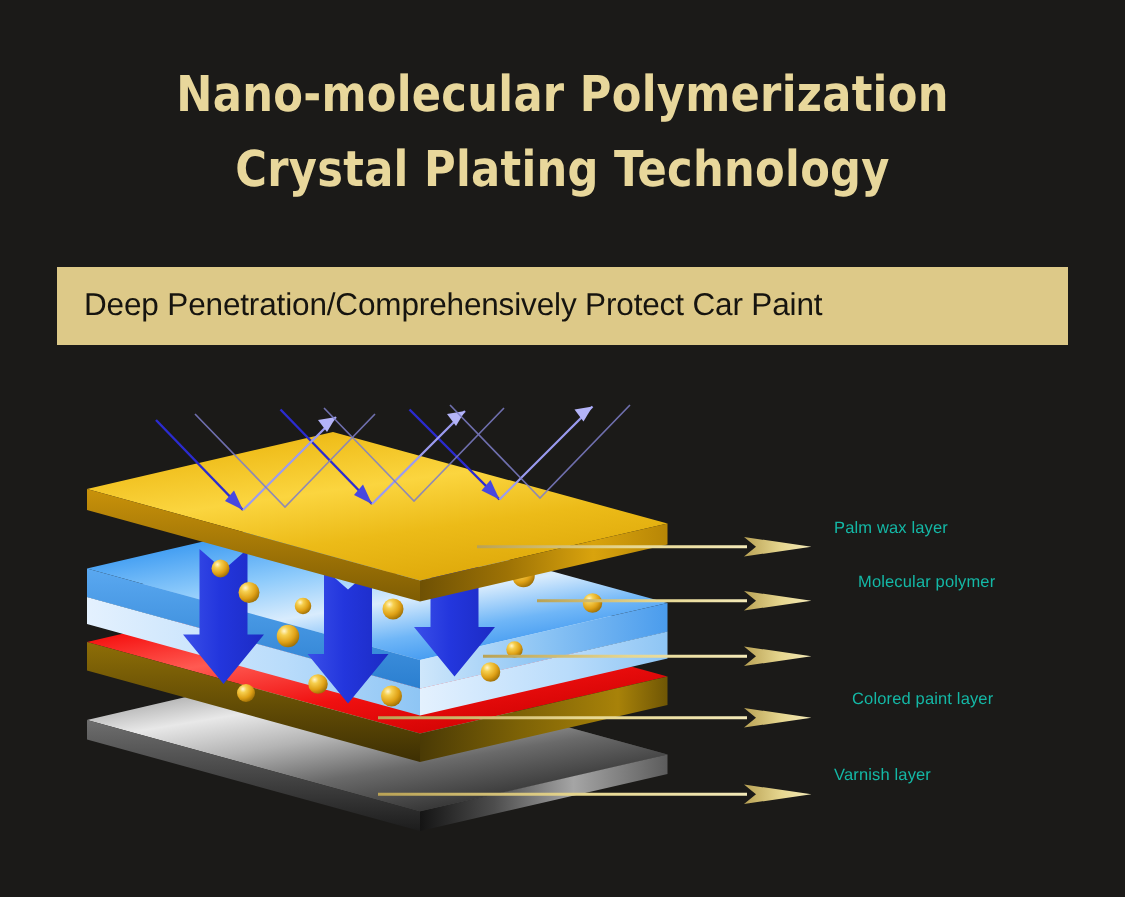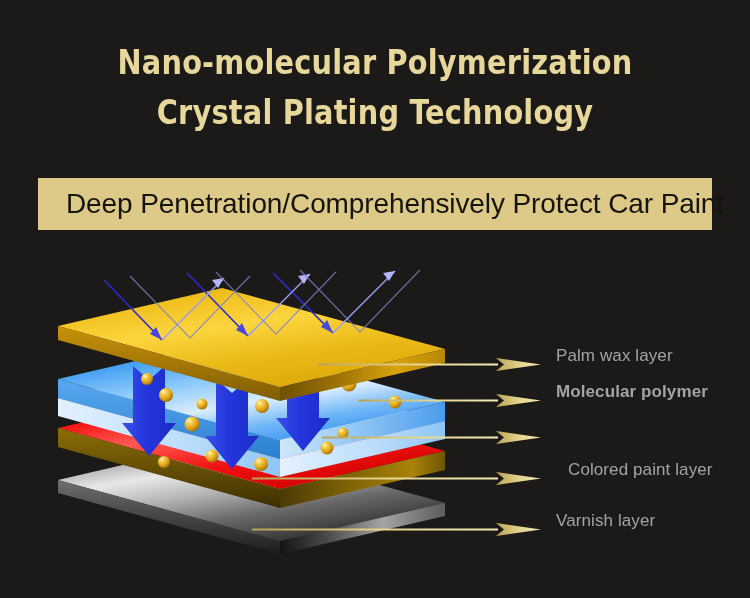--- a/index.html
+++ b/index.html
@@ -29,32 +29,32 @@
     white-space:nowrap;
   }
 
   .subtitle-box{
     position:absolute;left:38px;top:178px;
     width:674px;height:52px;
     background:#ddc988;
     display:flex;align-items:center;
   }
   .subtitle-text{
-    font-size:28px;
+    font-size:21px;
     color:#16140f;
-    padding-left:28px;
+    padding-left:18px;
     white-space:nowrap;
     letter-spacing:-0.1px;
   }
 
   
   .label{
     position:absolute;
-    color:#a3a3a3;
-    font-size:17px;
+    color:#14b8a6;
+    font-size:11px;
     white-space:nowrap;
     letter-spacing:0.1px;
   }
 
   
   #diagram{position:absolute;left:0;top:248px;width:750px;height:350px;}
 </style>
 </head>
 <body>
 
@@ -289,17 +289,17 @@
       </g>
 
       <g>
         <rect x="252" y="280.5" width="246" height="2" fill="url(#gLabelArrow)"></rect>
         <polygon points="541,281.5 496,275 504,281.5 496,288" fill="url(#gLabelArrow)"></polygon>
       </g>
     </g>
   </svg>
 
   <div class="label" style="left:556px;top:346px;">Palm wax layer</div>
-  <div class="label" style="left:556px;top:382px;font-weight:bold;">Molecular polymer</div>
+  <div class="label" style="left:572px;top:382px;">Molecular polymer</div>
   <div class="label" style="left:556px;top:460px;margin-left:12px;">Colored paint layer</div>
   <div class="label" style="left:556px;top:511px;">Varnish layer</div>
 
 </div>
 
 </body></html>

